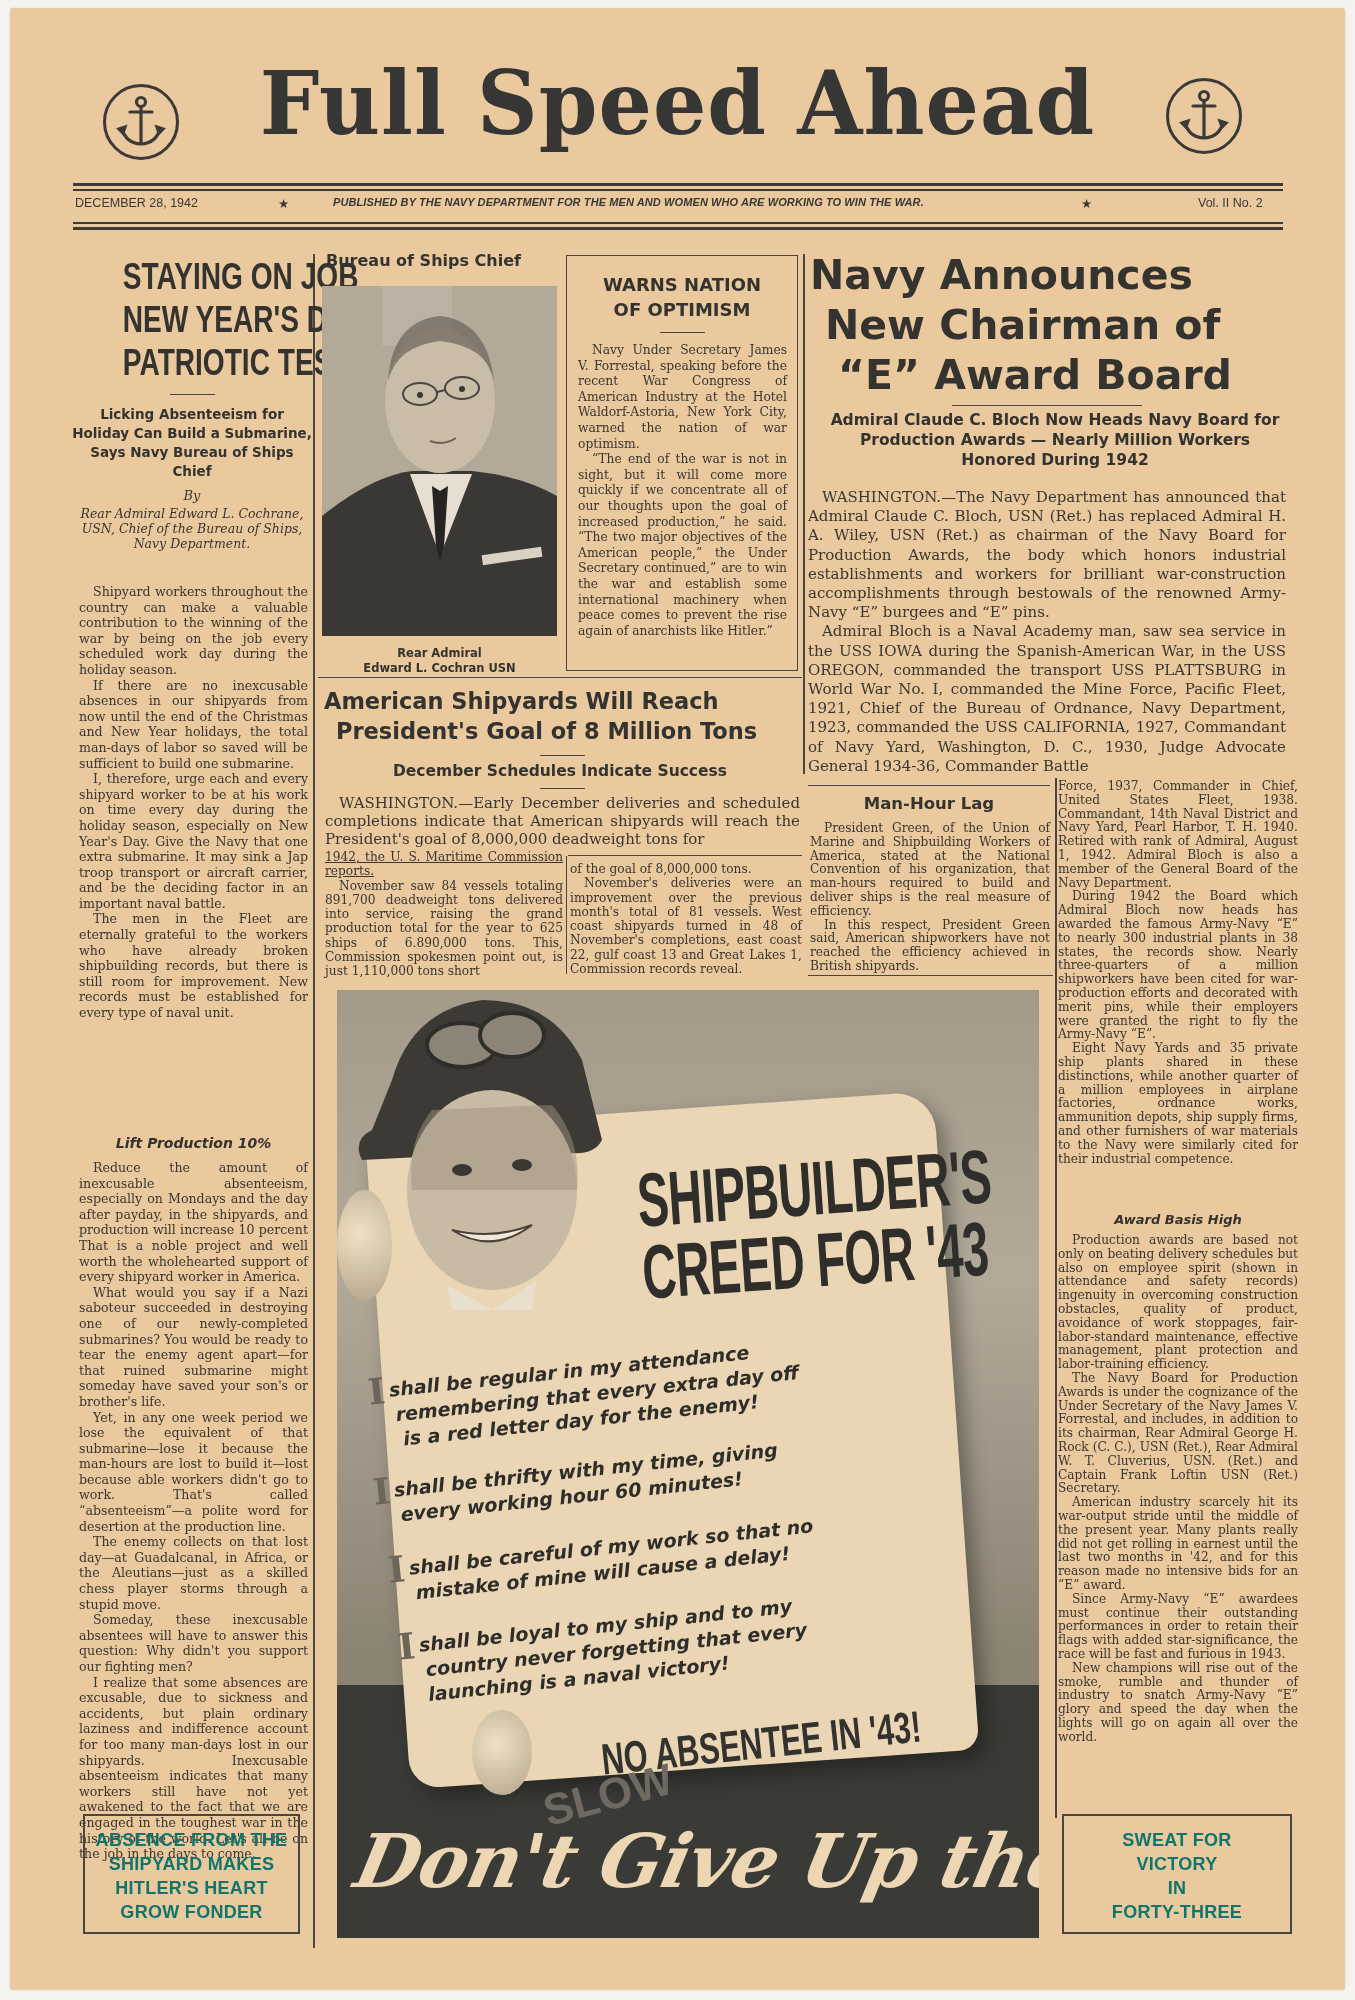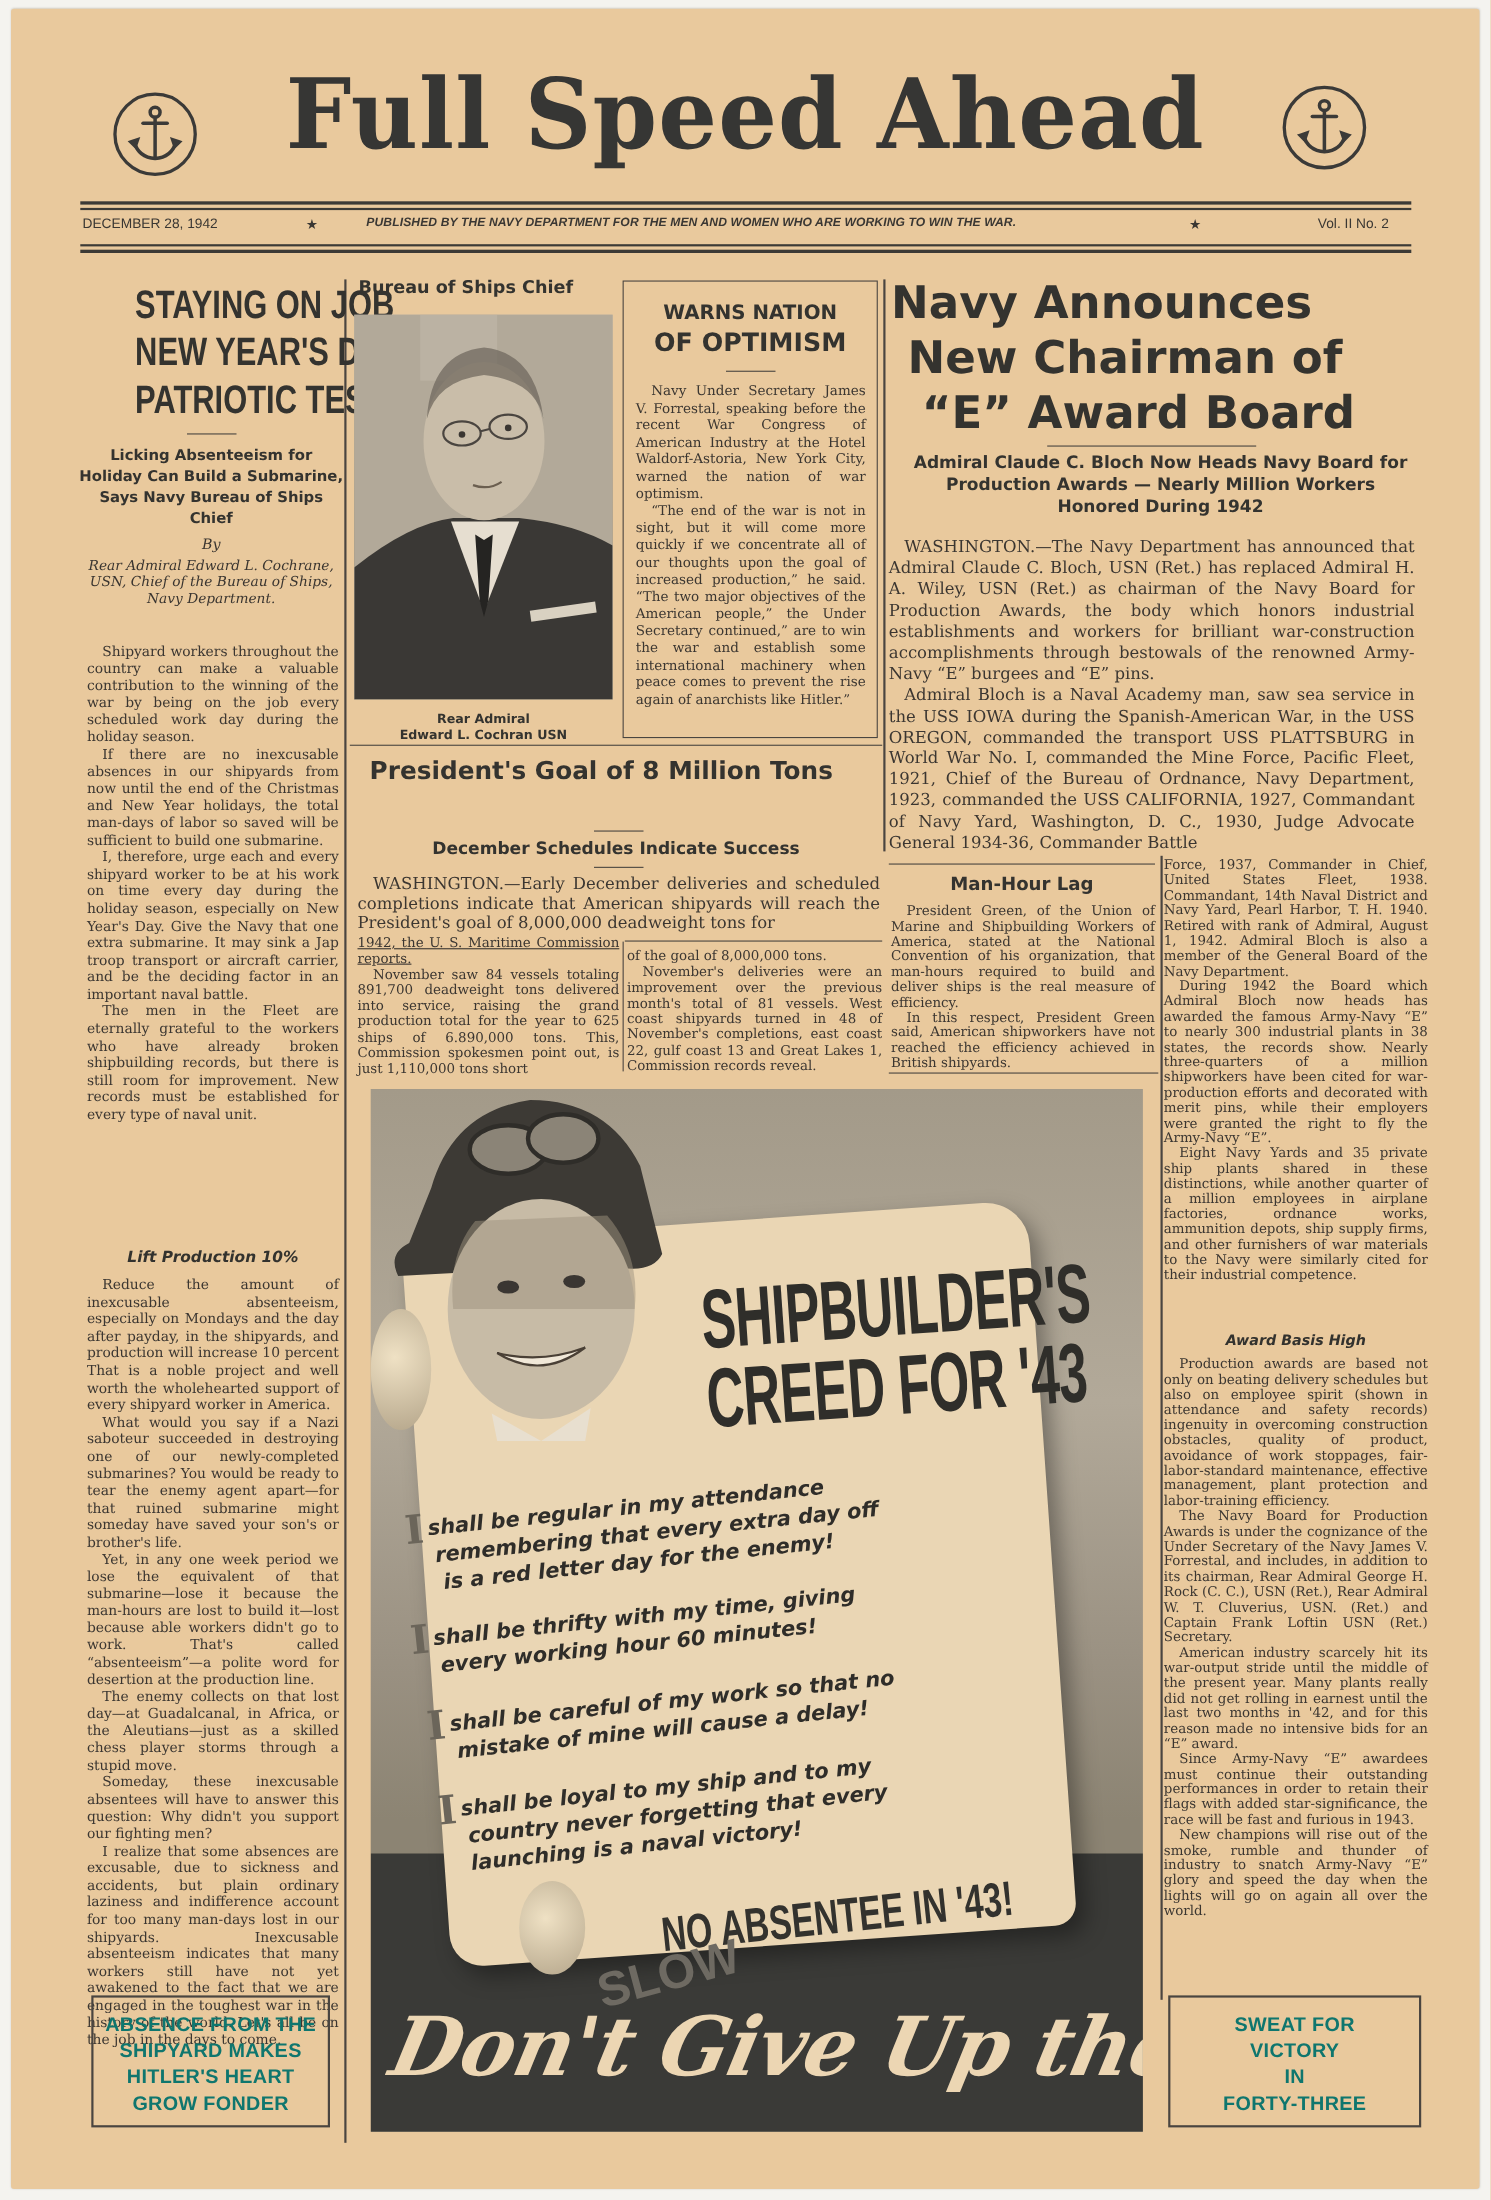--- a/index.html
+++ b/index.html
@@ -137,30 +137,31 @@
     <rect x="160" y="265" width="60" height="10" fill="#d9d1c1" transform="rotate(-8 190 270)"></rect>
   </svg>
 </div>
 <div class="abs sans-bold center" style="left:322px;top:646px;width:235px;font-size:11.5px;line-height:15px;">
   <div>Rear Admiral</div>
   <div>Edward L. Cochran USN</div>
 </div>
 
 <div class="box" style="left:566px;top:255px;width:232px;height:416px;border-width:1.5px;">
   <div class="sans-bold center" style="margin-top:18px;font-size:18px;">WARNS NATION</div>
-  <div class="sans-bold center" style="font-size:23px;margin-top:4px;">OF OPTIMISM</div>
+  <div class="sans-bold center" style="font-size:18px;margin-top:4px;">OF OPTIMISM</div>
   <div style="width:45px;height:1px;background:#4a4540;margin:12px auto 10px;"></div>
   <div class="body-text" style="padding:0 10px 0 11px;font-size:12.3px;line-height:15.6px;">
     <p>Navy Under Secretary James V. Forrestal, speaking before the recent War Congress of American Industry at the Hotel Waldorf-Astoria, New York City, warned the nation of war optimism.</p>
     <p>“The end of the war is not in sight, but it will come more quickly if we concentrate all of our thoughts upon the goal of increased production,” he said. “The two major objectives of the American people,” the Under Secretary continued,” are to win the war and establish some international machinery when peace comes to prevent the rise again of anarchists like Hitler.”</p>
   </div>
 </div>
 <div class="hline" style="left:318px;top:677px;width:484px;height:1px;"></div>
 
 <div class="abs sans-bold" style="left:322px;top:686px;width:484px;font-size:22.5px;line-height:30px;">
+  <div style="padding-left:2px;">American Shipyards Will Reach</div>
   <div style="padding-left:14px;">President's Goal of 8 Million Tons</div>
 </div>
 <div class="hline" style="left:540px;top:755px;width:45px;height:1px;"></div>
 <div class="abs sans-bold center" style="left:318px;top:762px;width:484px;font-size:15.5px;">December Schedules Indicate Success</div>
 <div class="hline" style="left:540px;top:788px;width:45px;height:1px;"></div>
 <div class="abs body-text" style="left:325px;top:794px;width:475px;font-size:15px;line-height:18px;text-indent:14px;">WASHINGTON.—Early December deliveries and scheduled completions indicate that American shipyards will reach the President's goal of 8,000,000 deadweight tons for</div>
 <div class="abs body-text" style="left:325px;top:850px;width:238px;font-size:12.2px;line-height:14.3px;">
   <p style="text-indent:0;text-decoration:underline;">1942, the U. S. Maritime Commission reports.</p>
   <p>November saw 84 vessels totaling 891,700 deadweight tons delivered into service, raising the grand production total for the year to 625 ships of 6.890,000 tons. This, Commission spokesmen point out, is just 1,110,000 tons short</p>
 </div>

